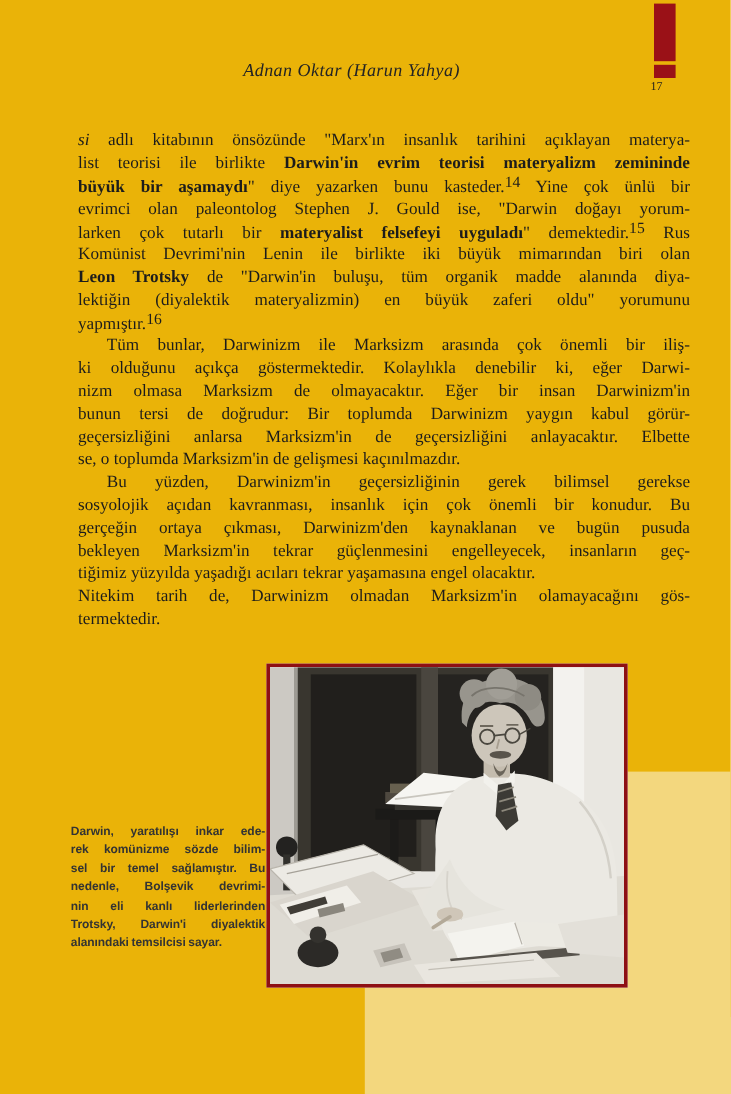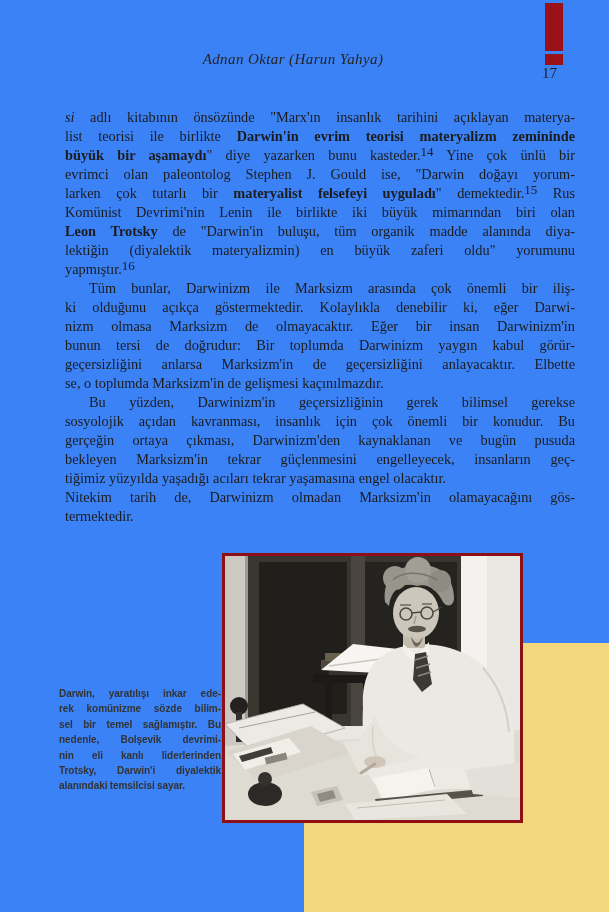--- a/index.html
+++ b/index.html
@@ -1,31 +1,31 @@
 <!DOCTYPE html>
 <html><head>
 <meta charset="utf-8">
 <style>
   html,body{margin:0;padding:0;background:#ffffff;}
   .page{
-    position:relative;width:609px;height:912px;background:#3b82f6;overflow:hidden;
+    position:relative;width:609px;height:912px;background:#eab308;overflow:hidden;
     font-family:"Liberation Serif", serif;
   }
   
   .red-bar{position:absolute;left:545px;width:18px;}
   .red-bar.tall{top:3px;height:48px;}
   .red-bar.small{top:54px;height:11px;}
   .header-title{
     position:absolute;top:50px;left:293px;transform:translateX(-50%);
     font-style:italic;font-size:15px;line-height:18px;letter-spacing:0.4px;
     color:#242424;white-space:nowrap;
   }
   .page-number{
     position:absolute;left:542px;top:63px;width:24px;
-    font-size:15px;line-height:20px;color:#1d1d1d;
+    font-size:10px;line-height:20px;color:#1d1d1d;
   }
   
   .body-text{
     position:absolute;left:65px;top:108px;width:510px;
     font-size:14.3px;color:#1c1c1c;
   }
   .bline{
     text-align:justify;text-align-last:justify;
     line-height:19px;height:19px;white-space:normal;
   }

